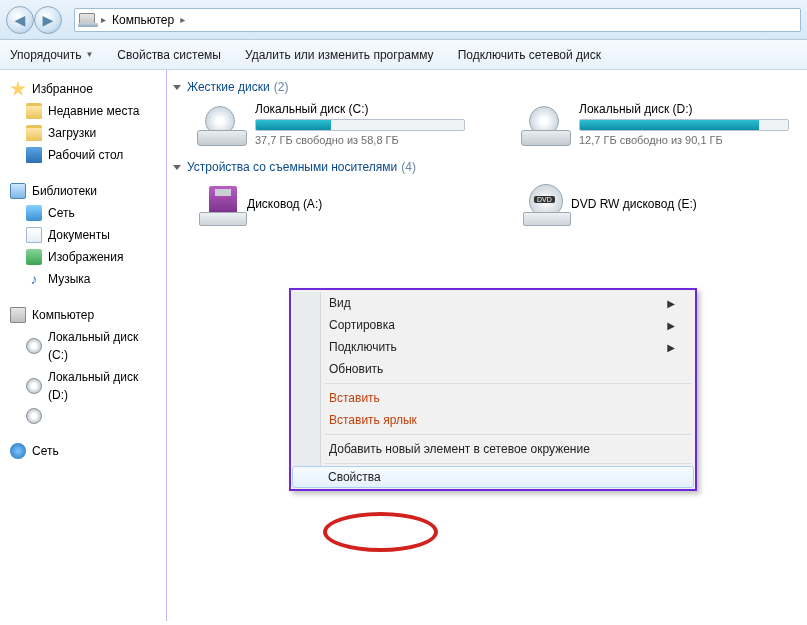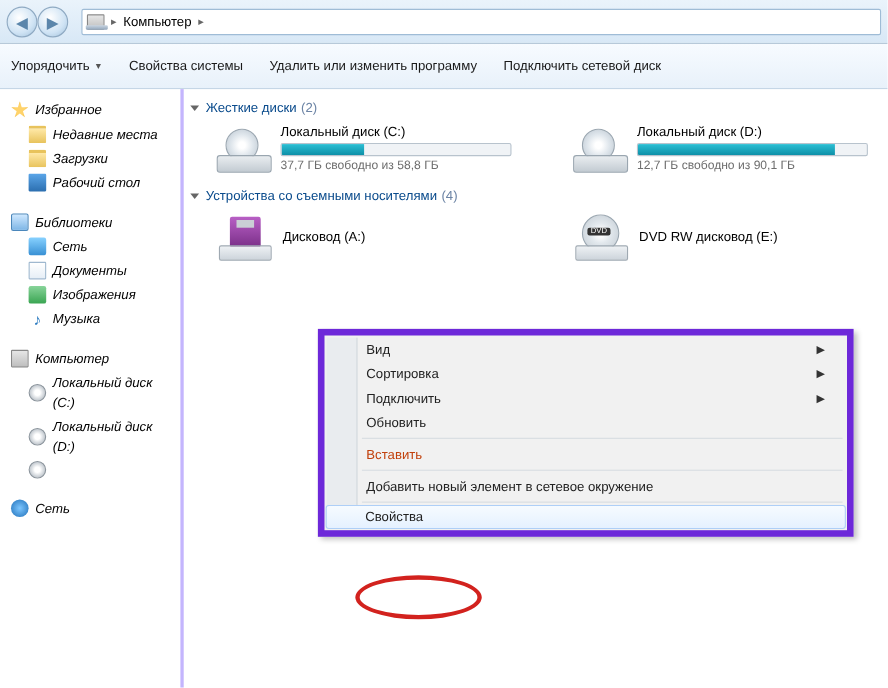--- a/index.html
+++ b/index.html
@@ -8,27 +8,27 @@
 
 .titlebar { height:40px; background:linear-gradient(#eaf3fb,#d8e8f6); border-bottom:1px solid #b7c9d9; display:flex; align-items:center; padding:0 6px; gap:4px; }
 .navbtns { display:flex; gap:0; }
 .navbtn { width:28px; height:28px; border-radius:50%; background:radial-gradient(circle at 40% 35%,#fff,#cfe3f4 60%,#9fbfda); border:1px solid #8ea9c2; display:flex; align-items:center; justify-content:center; color:#5b86ab; font-size:14px; }
 .addrbar { flex:1; height:24px; background:#fff; border:1px solid #9fbcd6; border-radius:2px; display:flex; align-items:center; padding:0 4px; gap:6px; margin-left:8px; }
 .addr-icon { width:16px; height:14px; background:linear-gradient(#e6e6e6,#bfbfbf); border:1px solid #888; border-radius:1px; position:relative; }
 .addr-icon::after { content:""; position:absolute; bottom:-1px; left:-2px; width:20px; height:4px; background:linear-gradient(#c9d5e2,#92a6bb); border-radius:1px; }
 .addr-sep { color:#666; font-size:10px; }
 
 
-.toolbar { height:41px; background:linear-gradient(#f7fbff,#e8f1fa); border-bottom:1px solid #c5d6e6; display:flex; align-items:center; padding:0 10px; gap:24px; }
+.toolbar { height:30px; background:linear-gradient(#f7fbff,#e8f1fa); border-bottom:1px solid #c5d6e6; display:flex; align-items:center; padding:0 10px; gap:24px; }
 .tool-item { display:flex; align-items:center; gap:4px; color:#1a1a1a; cursor:pointer; }
 .tool-drop { font-size:8px; color:#555; }
 
 
 .main { display:flex; height:calc(625px - 40px - 34px); }
-.sidebar { width:212px; border-right:3px solid #c4b5fd; padding:8px 4px; overflow:hidden;font-style:italic; }
+.sidebar { width:212px; border-right:1px solid #c4b5fd; padding:8px 4px; overflow:hidden; }
 .nav-group { margin-bottom:14px; }
 .nav-item { display:flex; align-items:center; gap:6px; padding:2px 4px 2px 22px; line-height:18px; cursor:pointer; }
 .nav-header { padding-left:6px; font-weight:normal; }
 .ico { width:16px; height:16px; display:inline-block; flex-shrink:0; }
 .ico-star { background:radial-gradient(circle,#ffd36b 40%,#e6a817); clip-path:polygon(50% 0%,61% 35%,98% 35%,68% 57%,79% 91%,50% 70%,21% 91%,32% 57%,2% 35%,39% 35%); }
 .ico-folder { background:linear-gradient(#ffe9a8,#e8c35c); border-radius:2px 2px 1px 1px; border-top:3px solid #e8c35c; }
 .ico-library { background:linear-gradient(#cfe8ff,#7eb6e6); border-radius:2px; border:1px solid #4b87bb; }
 .ico-video { background:linear-gradient(#87d1ff,#3890d4); border-radius:2px; }
 .ico-doc { background:linear-gradient(#fff,#e6eef6); border:1px solid #9fb8cf; border-radius:1px; }
 .ico-img { background:linear-gradient(#88d49a,#3aa552); border-radius:2px; }
@@ -47,30 +47,30 @@
 .drive { display:flex; gap:8px; width:290px; padding:4px; }
 .drive-ico { width:50px; height:44px; position:relative; flex-shrink:0; }
 .drive-ico .platter { position:absolute; bottom:0; left:0; width:50px; height:16px; background:linear-gradient(#e9edf0,#c3cbd2); border-radius:3px; border:1px solid #9aa6b0; }
 .drive-ico .disc { position:absolute; top:4px; left:8px; width:30px; height:30px; background:radial-gradient(circle,#fff 15%,#dfe6ec 50%,#b8c3cd); border-radius:50%; border:1px solid #9aa6b0; }
 .drive-info { flex:1; }
 .drive-name { color:#000; margin-bottom:3px; }
 .bar { height:12px; border:1px solid #b8c3cd; border-radius:2px; overflow:hidden; background:#f0f3f6; margin-bottom:3px; width:210px; }
 .bar-fill { height:100%; background:linear-gradient(#2bbfd4,#0d8fa7); }
 .drive-sub { color:#6d6d6d; font-size:11px; }
 
-.removable { display:flex; gap:10px; width:290px; padding:6px; }
+.removable { display:flex; width:290px; padding:6px; }
 .removable-ico { width:48px; height:42px; position:relative; flex-shrink:0; }
 .floppy { position:absolute; top:2px; left:10px; width:28px; height:28px; background:linear-gradient(#b85fc5,#7a2f88); border-radius:2px; }
 .floppy::after { content:""; position:absolute; top:3px; left:6px; width:16px; height:7px; background:#cacfd5; }
 .dvd { position:absolute; top:0; left:6px; width:34px; height:34px; border-radius:50%; background:radial-gradient(circle,#fff 10%,#e2e8ed 40%,#c0c9d1); border:1px solid #9aa6b0; }
 .dvd::after { content:"DVD"; position:absolute; top:11px; left:4px; font-size:7px; background:#333; color:#fff; padding:0 3px; border-radius:2px; }
 .tray { position:absolute; bottom:0; left:0; width:48px; height:14px; background:linear-gradient(#eef1f4,#cdd4db); border:1px solid #9fa9b2; border-radius:2px; }
 
 
-.ctx { position:absolute; top:218px; left:122px; width:487px; background:#f1f1f1; border:6px solid #6d28d9; box-shadow:3px 3px 5px rgba(0,0,0,.25); padding:2px; }
+.ctx { position:absolute; top:218px; left:122px; width:408px; background:#f1f1f1; border:2px solid #6d28d9; box-shadow:3px 3px 5px rgba(0,0,0,.25); padding:2px; }
 .ctx-gutter { position:absolute; top:2px; left:2px; bottom:2px; width:28px; background:#e9ecef; border-right:1px solid #d2d7dc; }
 .ctx-item { position:relative; display:flex; align-items:center; justify-content:space-between; padding:4px 18px 4px 36px; color:#222; cursor:default; }
 .ctx-item.disabled { color:#c2410c; }
 .ctx-arrow { font-size:10px; color:#333; }
 .ctx-sep { position:relative; height:1px; margin:3px 2px 3px 32px; background:#d8dde2; }
 .ctx-item.hot { background:linear-gradient(#f6fbff,#e5f1ff); border:1px solid #aecff7; border-radius:3px; margin:-1px; padding:3px 17px 3px 35px; }
 
 
 .anno { position:absolute; top:442px; left:156px; width:115px; height:40px; border:4px solid #d2221e; border-radius:50%/50%; pointer-events:none; }
 </style>
@@ -252,20 +252,23 @@
           <span>Подключить</span>
           <span class="ctx-arrow">▶</span>
         </div>
       <div class="ctx-item">
           <span>Обновить</span>
         </div>
       <div class="ctx-sep"></div>
       <div class="ctx-item disabled">
           <span>Вставить</span>
         </div>
+      <div class="ctx-item disabled">
+          <span>Вставить ярлык</span>
+        </div>
       <div class="ctx-sep"></div>
       <div class="ctx-item">
           <span>Добавить новый элемент в сетевое окружение</span>
         </div>
       <div class="ctx-sep"></div>
       <div class="ctx-item hot">
           <span>Свойства</span>
         </div>
     </div>
 

